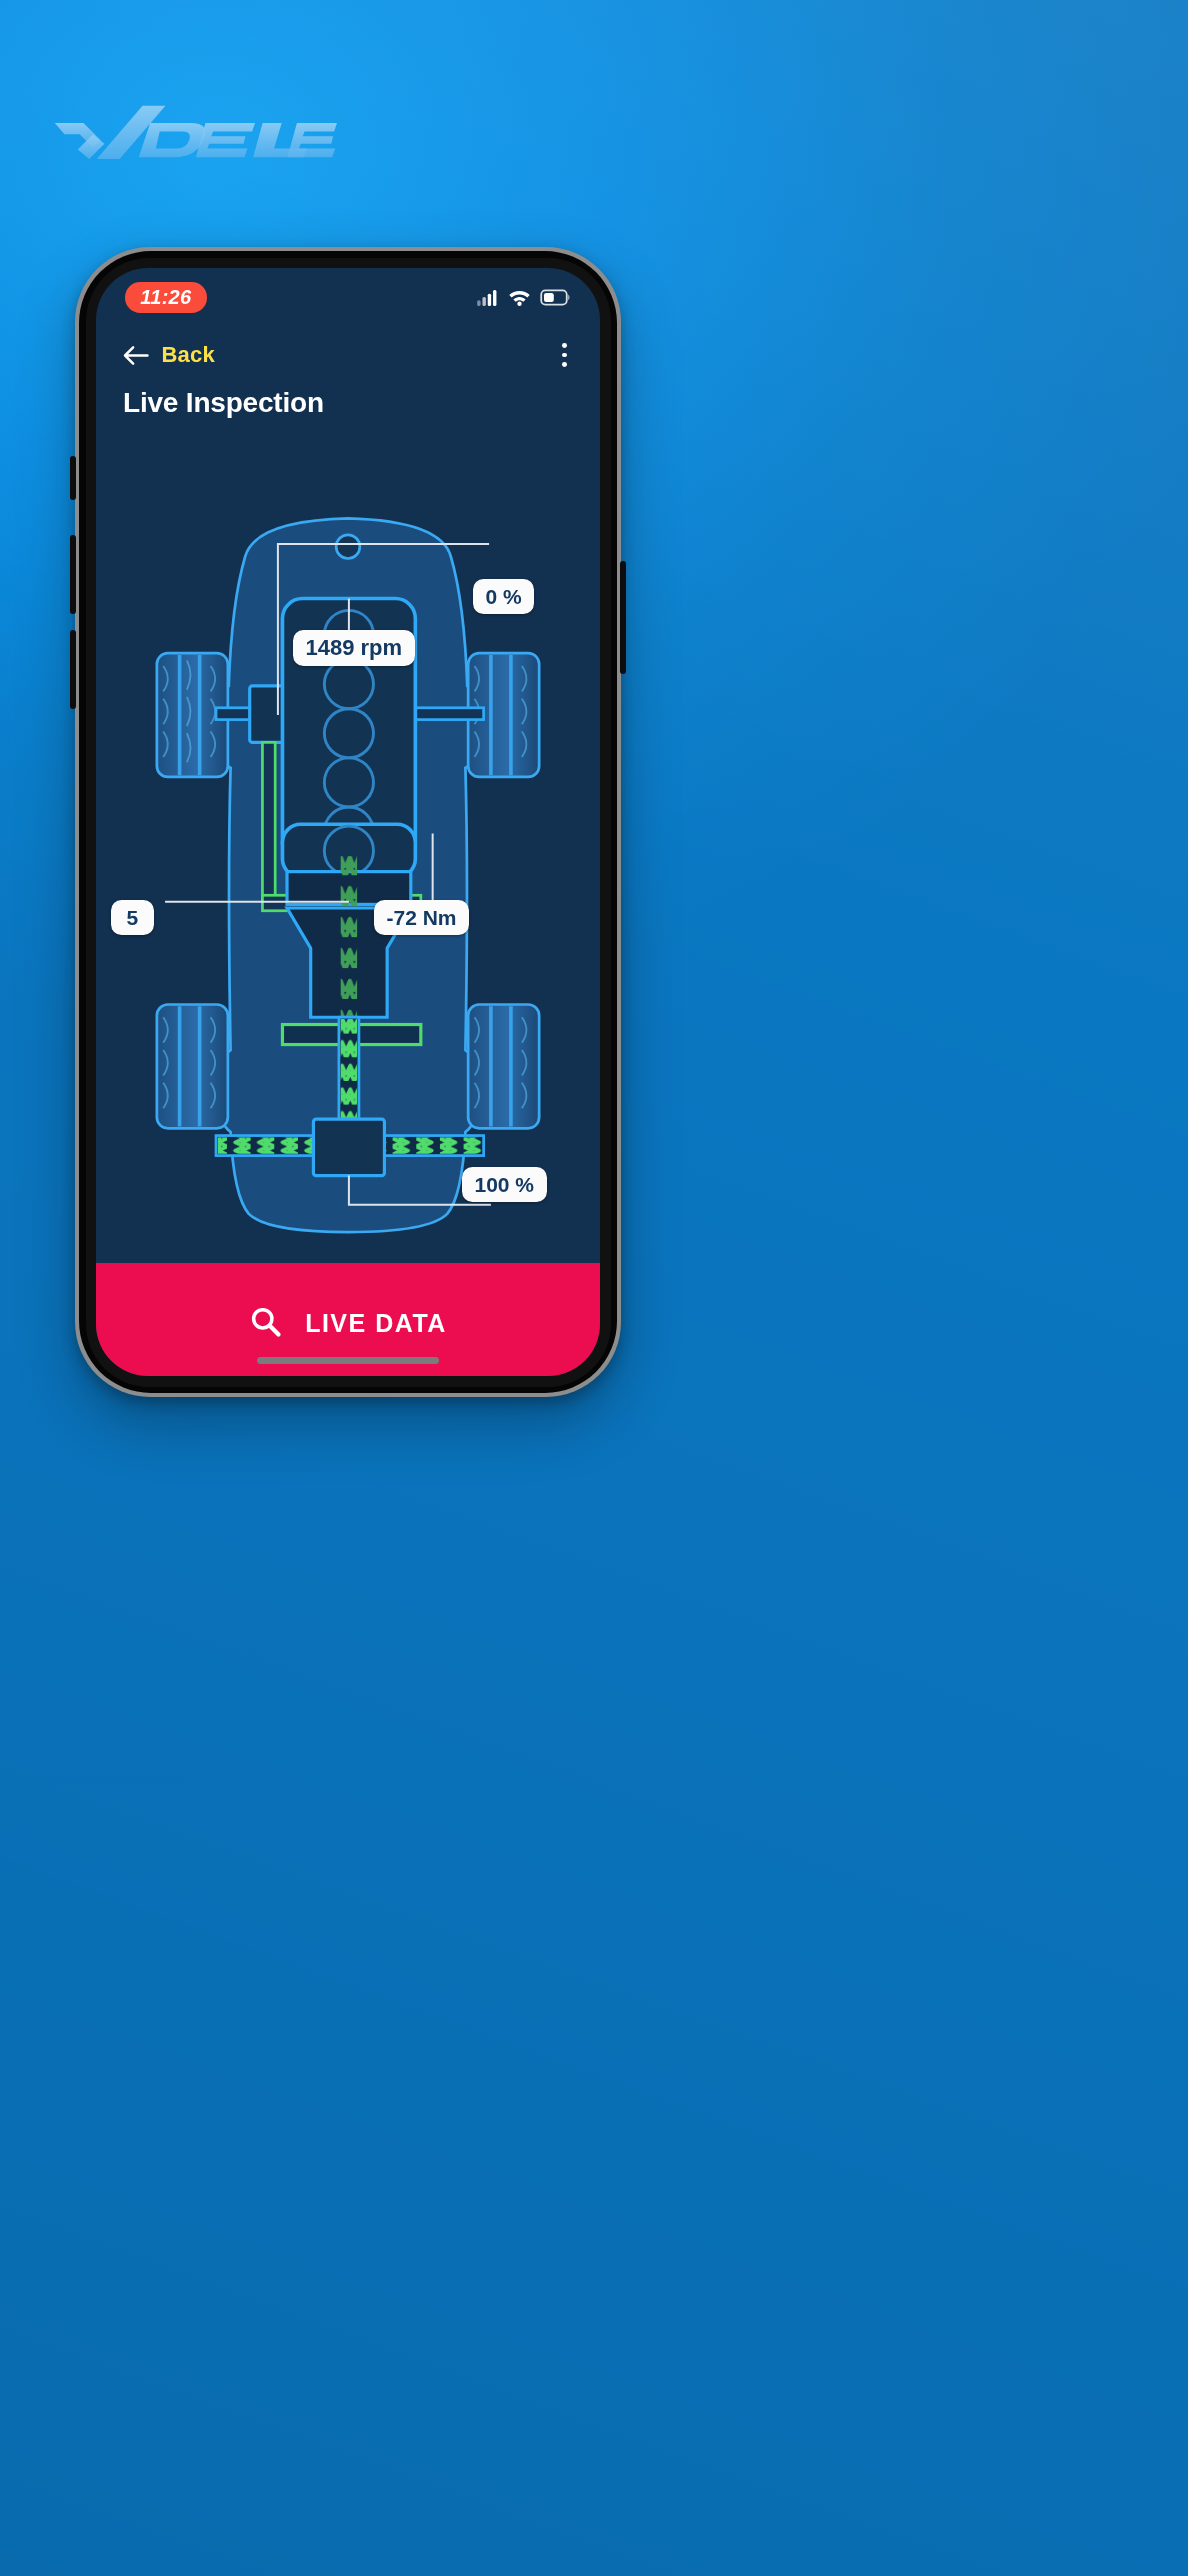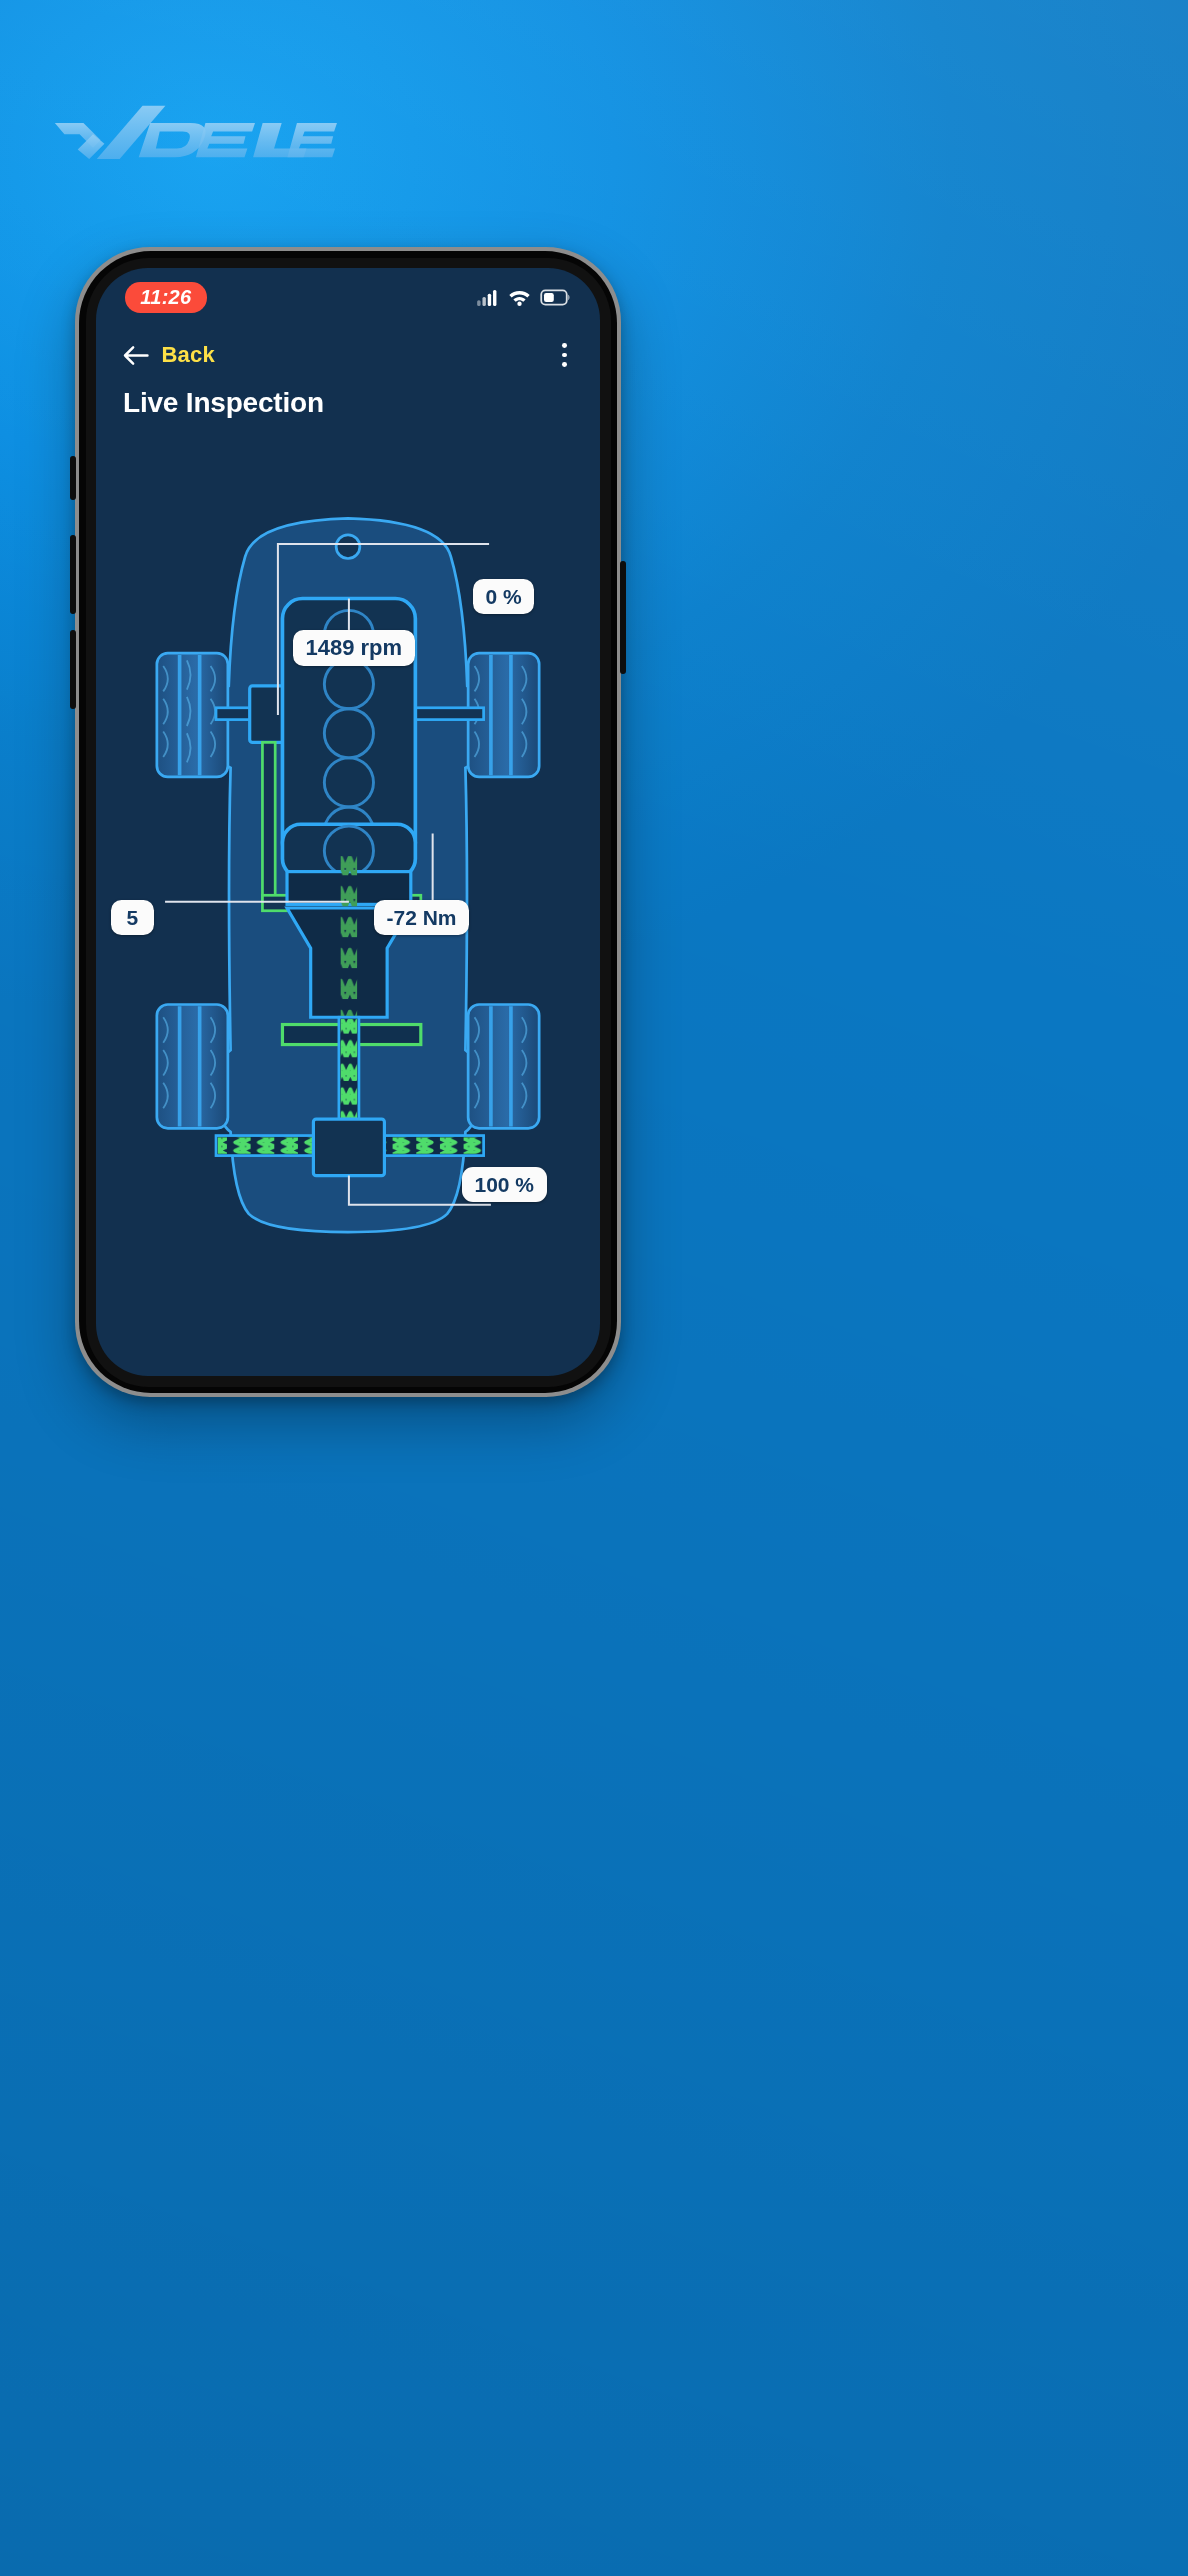--- a/index.html
+++ b/index.html
@@ -106,21 +106,21 @@
     background:#fbfbfb;color:#143a63;
     font-weight:700;border-radius:10.5px;
     padding:6.7px 12.5px 7.7px;line-height:1;
     font-size:21px;white-space:nowrap;
     box-shadow:0 1px 2.9px rgba(0,0,0,.35);
   }
   .chip.rpm{left:197px;top:188px;font-size:22px;}
   .chip.pct0{left:377px;top:137px;}
   .chip.gear{left:15.3px;top:458px;padding:6.7px 15.3px 7.7px;}
   .chip.torque{left:278px;top:458px;}
-  .chip.pct100{left:366px;top:725px;border-radius:11px;}
+  .chip.pct100{left:366px;top:725px;}
 
   
   .livebar{
     position:absolute;left:0;right:0;bottom:0;height:113px;
     background:#ec0d50;
     display:flex;align-items:center;justify-content:center;
     flex-direction:column;cursor:pointer;
   }
   .livebar-inner{
     display:flex;align-items:center;gap:23px;margin-top:7.7px;
@@ -390,16 +390,28 @@
         </g>
       </svg>
 
       <div class="chip rpm">1489 rpm</div>
       <div class="chip pct0">0 %</div>
       <div class="chip gear">5</div>
       <div class="chip torque">-72 Nm</div>
       <div class="chip pct100">100 %</div>
     </div>
 
+    <div class="livebar">
+      <div class="livebar-inner">
+        <span>
+          <svg width="33" height="33" viewBox="0 0 34 34">
+            <circle cx="14.2" cy="14.2" r="9.4" fill="none" stroke="#fff" stroke-width="3.6"></circle>
+            <path d="M21.2 21.2 L30.4 30.4" stroke="#fff" stroke-width="4.4" stroke-linecap="round"></path>
+          </svg>
+        </span>
+        <span class="livebar-label">LIVE DATA</span>
+      </div>
+      <div class="home-ind"></div>
+    </div>
 
   </div>
 </div>
 
 
 </body></html>

